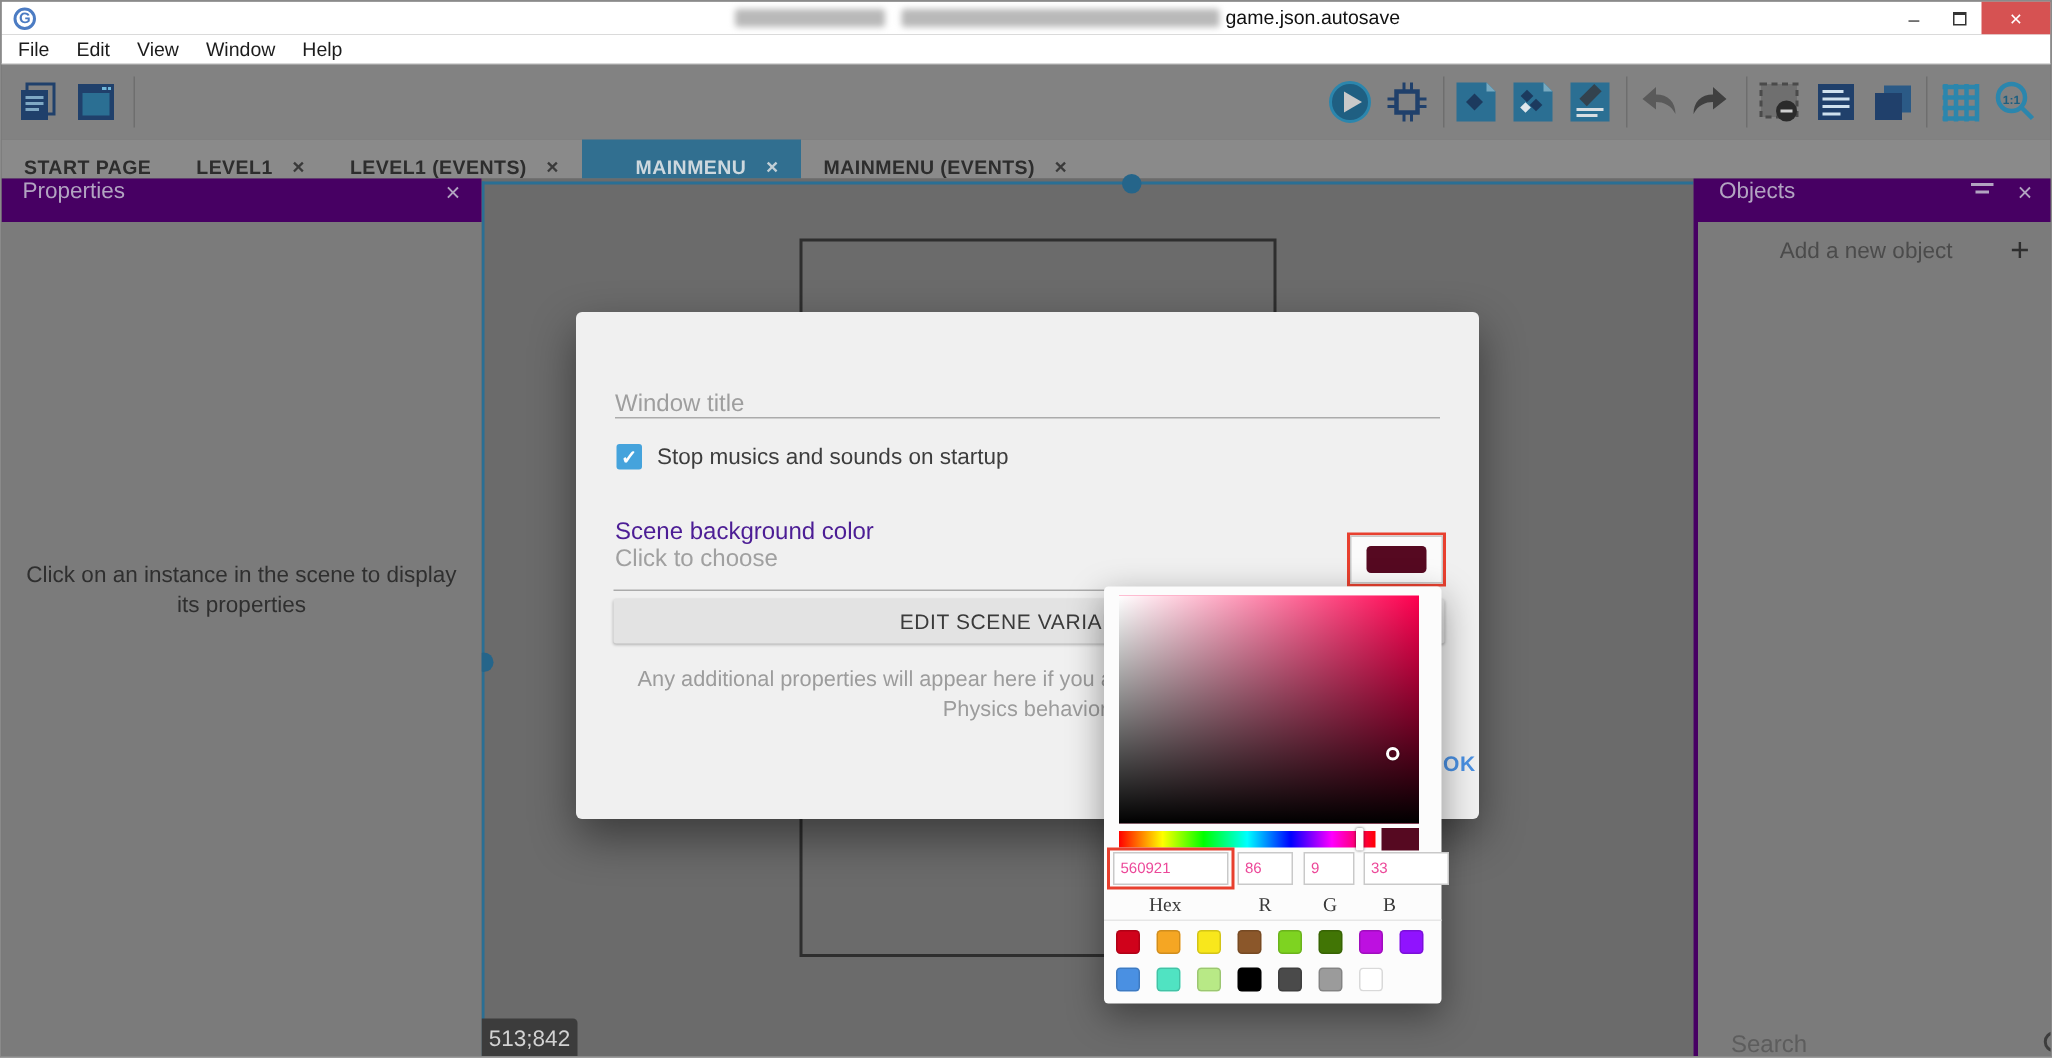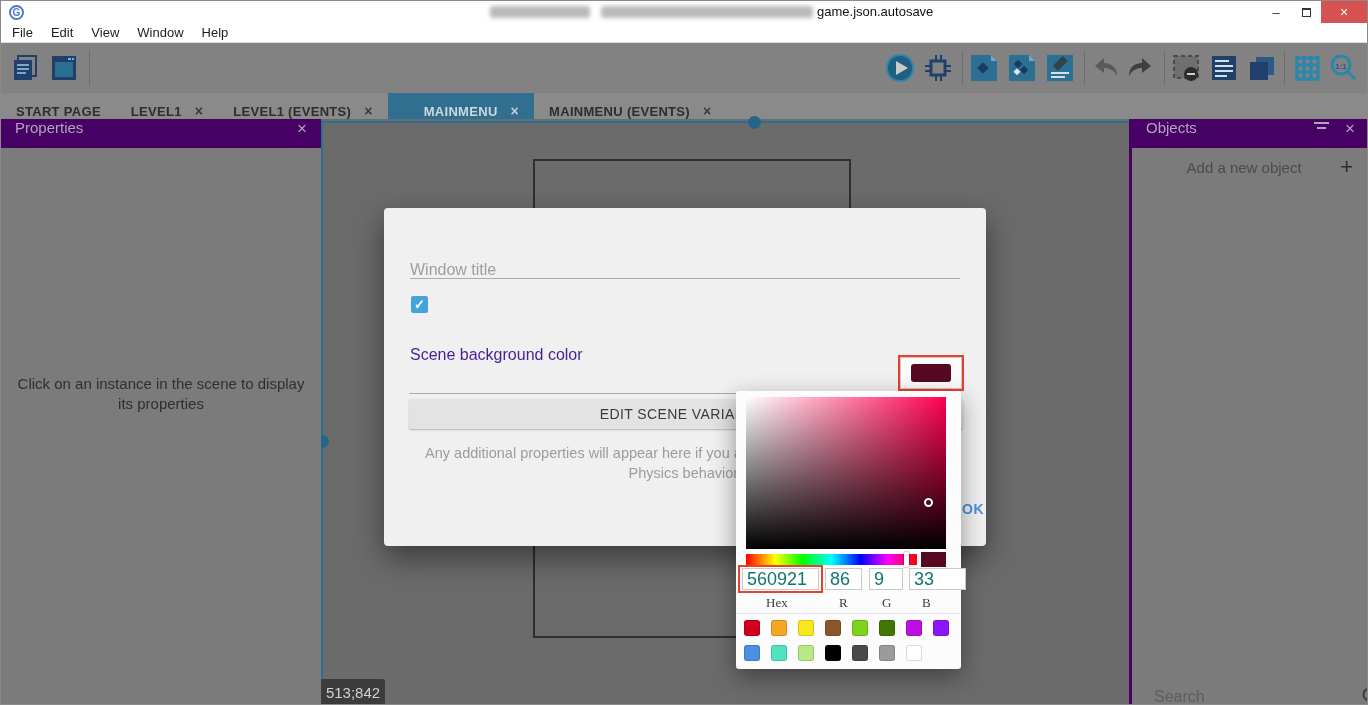--- a/index.html
+++ b/index.html
@@ -87,21 +87,21 @@
   
   .picker { position:absolute; left:735px; top:390px; width:225px; height:278px; background:#fcfcfc; border-radius:3px; box-shadow:0 8px 24px rgba(0,0,0,.4); z-index:20; }
   .sat-area { position:absolute; left:10px; top:6px; width:200px; height:152px; background-color:#ff0050;
      background-image:linear-gradient(to top,#000,rgba(0,0,0,0)),linear-gradient(to right,#fff,rgba(255,255,255,0)); }
   .sat-marker { position:absolute; left:178px; top:101px; width:9px; height:9px; border:2px solid #fff; border-radius:50%; box-shadow:0 0 1px rgba(0,0,0,.6); }
   .hue-bar { position:absolute; left:10px; top:163px; width:171px; height:11px;
      background:linear-gradient(to right,#f00 0%,#ff0 17%,#0f0 33%,#0ff 50%,#00f 67%,#f0f 83%,#f00 100%); }
   .hue-handle { position:absolute; left:158px; top:-2px; width:5px; height:15px; background:#fff; box-shadow:0 0 2px rgba(0,0,0,.6); border-radius:1px; }
   .cur-swatch { position:absolute; left:185px; top:161px; width:25px; height:15px; }
   .hex-annot { position:absolute; left:2px; top:174px; width:85px; height:28px; border:2px solid #e8402f; display:flex; align-items:center; justify-content:center; }
-  .pk-input { border:1px solid #c9c9c9; background:#fff; height:22px; font-size:18px; color:#0f766e; padding:0 4px; outline:none; font-family:"Liberation Sans",sans-serif; }
+  .pk-input { border:1px solid #c9c9c9; background:#fff; height:22px; font-size:10px; color:#ec4899; padding:0 4px; outline:none; font-family:"Liberation Sans",sans-serif; }
   .hex-input { width:77px; }
   .r-input { position:absolute; left:89px; top:177px; width:37px; }
   .g-input { position:absolute; left:133px; top:177px; width:34px; }
   .b-input { position:absolute; left:173px; top:177px; width:57px; }
   .pk-label { position:absolute; top:204px; font-size:13px; color:#3a3a3a; font-family:"Liberation Serif",serif; }
   .lab-hex { left:30px; } .lab-r { left:103px; } .lab-g { left:146px; } .lab-b { left:186px; }
   .pk-divider { position:absolute; left:0; top:222px; width:100%; height:1px; background:#e6e6e6; }
   .preset-row { position:absolute; left:8px; display:flex; gap:11px; }
   #preset-row-1 { top:229px; } #preset-row-2 { top:254px; }
   .preset { width:16px; height:16px; border-radius:3px; box-shadow:inset 0 0 0 1px rgba(0,0,0,.15); }
@@ -324,22 +324,24 @@
         </span>
       </div>
     </div>
   </div>
 
   <div class="dialog">
     <input class="field-input wt-input" placeholder="Window title" style="">
     <div class="wt-underline"></div>
     <div class="cb-row">
       <div class="checkbox">✓</div>
+      <div class="cb-label">Stop musics and sounds on startup</div>
     </div>
     <div class="bgc-label">Scene background color</div>
+    <input class="field-input bgc-input" placeholder="Click to choose" style="">
     <div class="bgc-underline"></div>
     <div class="swatch-annot">
       <div class="swatch-btn">
         <div class="swatch-color" style="background-color: rgb(86, 9, 33);"></div>
       </div>
     </div>
     <button class="edit-vars-btn">EDIT SCENE VARIABLES</button>
     <div class="helper">
       <div>Any additional properties will appear here if you add behaviors to objects, like the</div>
       <div>Physics behavior.</div>

